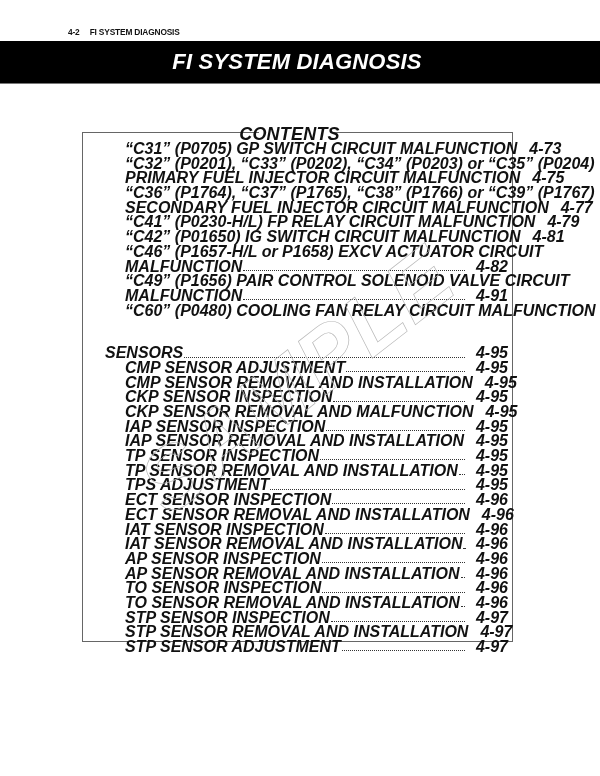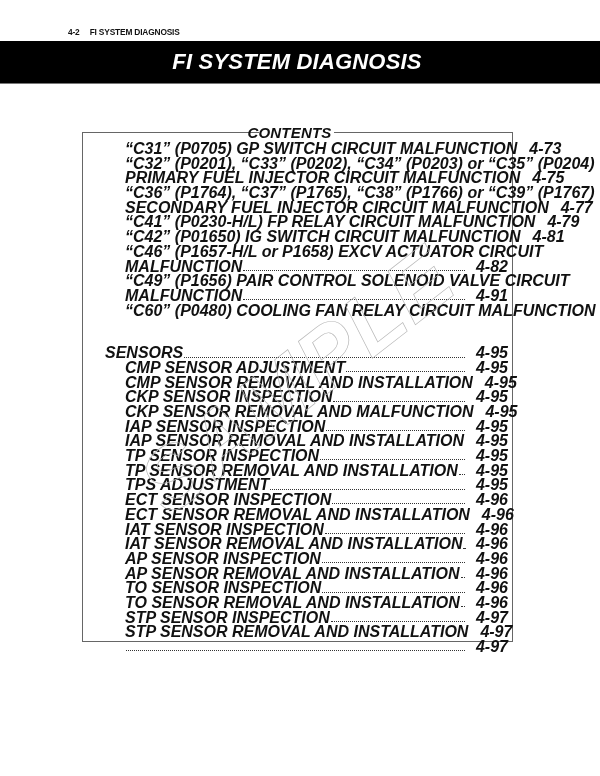--- a/index.html
+++ b/index.html
@@ -27,21 +27,21 @@
     border: 1px solid #666; border-top: none;
   }
   .toc-box .top-line-left {
     position: absolute; left: -1px; top: 0; width: 177px; border-top: 1px solid #666;
   }
   .toc-box .top-line-right {
     position: absolute; right: -1px; top: 0; width: 179px; border-top: 1px solid #666;
   }
   .toc-box .heading {
     position: absolute; left: 0; right: 16px; top: -8px; text-align: center;
-    font-size: 15px; font-weight: bold; font-style: italic; letter-spacing: 0.2px;
+    font-size: 18px; font-weight: bold; font-style: italic; letter-spacing: 0.2px;
   }
   .toc-list {
     position: absolute; left: 0; top: 10px; width: 429px;
   }
   .toc-row {
     position: relative; height: 14.7px; line-height: 14.7px;
     font-size: 16px; font-weight: bold; font-style: italic; white-space: nowrap;
     display: flex; align-items: baseline;
   }
   .toc-row.lvl2 { padding-left: 42px; }
@@ -222,19 +222,20 @@
         <span class="txt">STP SENSOR INSPECTION</span>
         <span class="leader"></span>
         <span class="pg">4-97</span>
       </div>
       <div class="toc-row lvl2">
         <span class="txt">STP SENSOR REMOVAL AND INSTALLATION</span>
         <span class="leader"></span>
         <span class="pg">4-97</span>
       </div>
       <div class="toc-row lvl2">
+        <span class="txt">STP SENSOR ADJUSTMENT</span>
         <span class="leader"></span>
         <span class="pg">4-97</span>
       </div>
     </div>
 </div>
 
 <div class="watermark">SAMPLE</div>
 
 </body></html>

